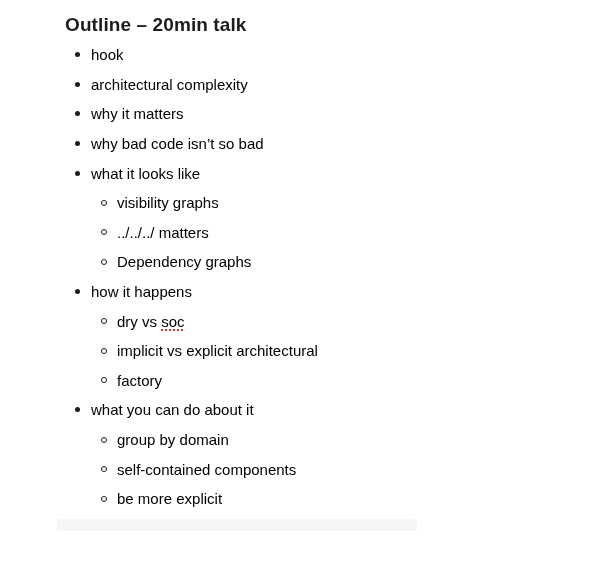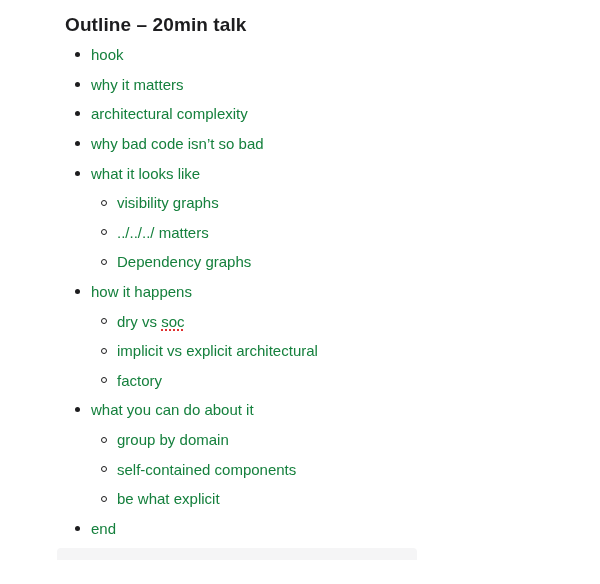--- a/index.html
+++ b/index.html
@@ -29,21 +29,21 @@
   ul.outline, ul.sublist {
     list-style: none;
     margin: 0;
     padding: 0;
   }
   .row {
     display: flex;
     align-items: center;
     height: 29.6px;
     font-size: 15px;
-    color: #15803d;
+    color: #000000;
   }
   .row .label {
     white-space: pre;
   }
   .l1 .bullet {
     flex: none;
     width: 5px;
     height: 5px;
     border-radius: 50%;
     background: #1d1d1f;
@@ -87,34 +87,34 @@
     <li>
       <div class="row l1">
         <span class="bullet"></span>
         <span class="label">hook</span>
       </div>
     </li>
 
     <li>
       <div class="row l1">
         <span class="bullet"></span>
+        <span class="label">architectural complexity</span>
+      </div>
+    </li>
+
+    <li>
+      <div class="row l1">
+        <span class="bullet"></span>
         <span class="label">why it matters</span>
       </div>
     </li>
 
     <li>
       <div class="row l1">
         <span class="bullet"></span>
-        <span class="label">architectural complexity</span>
-      </div>
-    </li>
-
-    <li>
-      <div class="row l1">
-        <span class="bullet"></span>
         <span class="label">why bad code isn’t so bad</span>
       </div>
     </li>
 
     <li>
       <div class="row l1">
         <span class="bullet"></span>
         <span class="label">what it looks like</span>
       </div>
       <ul class="sublist">
@@ -180,30 +180,24 @@
         </li>
         <li>
           <div class="row l2">
             <span class="bullet"></span>
             <span class="label">self-contained components</span>
           </div>
         </li>
         <li>
           <div class="row l2">
             <span class="bullet"></span>
-            <span class="label">be what explicit</span>
+            <span class="label">be more explicit</span>
           </div>
         </li>
       </ul>
     </li>
 
-    <li>
-      <div class="row l1">
-        <span class="bullet"></span>
-        <span class="label">end</span>
-      </div>
-    </li>
 
   </ul>
 
   <div class="bottom-block"></div>
 
 </div>
 
 </body></html>

